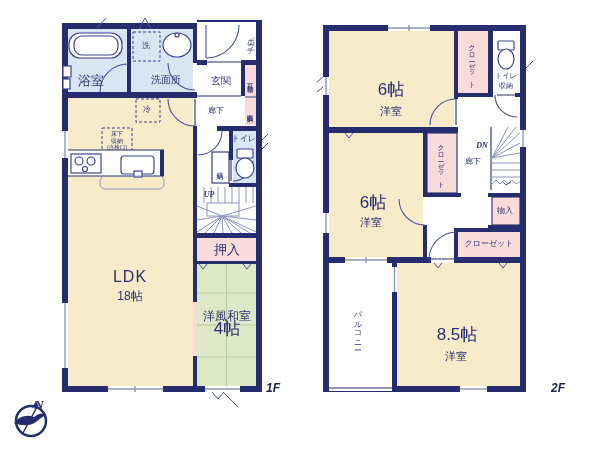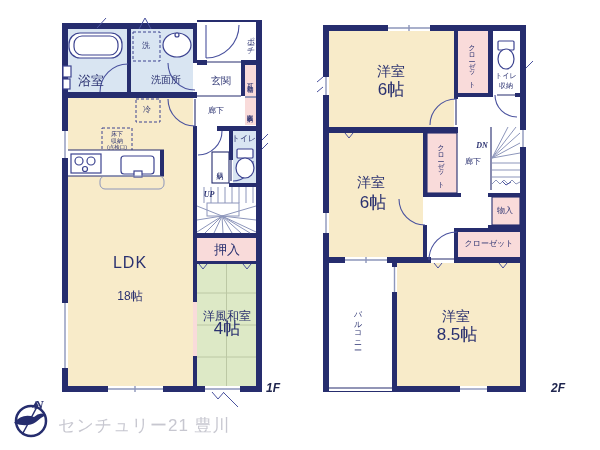--- a/index.html
+++ b/index.html
@@ -21,21 +21,21 @@
   .win{stroke:var(--line);stroke-width:1.4;fill:none;}
   .tat{stroke:var(--tatami);stroke-width:1;fill:none;}
   .chev{stroke:#4a529e;stroke-width:1;fill:none;}
   .lbl{position:absolute;color:var(--label);white-space:nowrap;line-height:1;
        transform:translate(-50%,-50%);z-index:5;}
   .v{writing-mode:vertical-rl;text-orientation:upright;letter-spacing:1px;}
   .it{font-style:italic;font-family:"Liberation Serif",serif;font-weight:bold;}
   .b{font-weight:bold;}
   .s55{font-size:5.5px;} .s6{font-size:6px;} .s65{font-size:6.5px;} .s7{font-size:7px;}
   .s8{font-size:8px;} .s9{font-size:13px;} .s10{font-size:10px;} .s11{font-size:17px;}
-  .s12{font-size:12px;} .s13{font-size:14px;} .s16{font-size:16px;letter-spacing:1px;}
+  .s12{font-size:12px;} .s13{font-size:11px;margin-top:40px;} .s16{font-size:16px;letter-spacing:1px;}
   .dark{color:#20264f;font-style:italic;}
   .brand{position:absolute;left:58px;top:425px;transform:translate(0,-50%);
          color:var(--gray_text);font-size:17px;letter-spacing:1px;z-index:5;}
 </style>
 </head>
 <body>
 
 <div id="stage">
 
 <svg width="600" height="450" viewBox="0 0 600 450">
@@ -233,21 +233,21 @@
 <div class="lbl s65 v" style="left:250px;top:80px">可動棚</div>
 <div class="lbl s6 v" style="left:250px;top:111px">玄関収納</div>
 <div class="lbl s8" style="left:216px;top:111px">廊下</div>
 <div class="lbl s8" style="left:244px;top:139px">トイレ</div>
 <div class="lbl s7 v" style="left:220px;top:167px">収納</div>
 <div class="lbl s8 it" style="left:209px;top:195px">UP</div>
 <div class="lbl s8" style="left:147px;top:110px">冷</div>
 <div class="lbl s6" style="left:117px;top:134px">床下</div>
 <div class="lbl s6" style="left:117px;top:141px">収納</div>
 <div class="lbl s55" style="left:117px;top:148px">(点検口)</div>
-<div class="lbl s16" style="left:130px;top:263px">LDK</div>
+<div class="lbl s16" style="left:130px;top:277px">LDK</div>
 <div class="lbl s12" style="left:130px;top:296px">18帖</div>
 <div class="lbl s9" style="left:227px;top:249px">押入</div>
 <div class="lbl s12" style="left:227px;top:316px">洋風和室</div>
 <div class="lbl s11" style="left:227px;top:328px">4帖</div>
 <div class="lbl s12 b dark" style="left:273px;top:388px">1F</div>
 
 <div class="lbl s13" style="left:391px;top:71px">洋室</div>
 <div class="lbl s11" style="left:391px;top:89px">6帖</div>
 <div class="lbl s7 v" style="left:472px;top:62px">クローゼット</div>
 <div class="lbl s7" style="left:506px;top:75px">トイレ</div>
@@ -258,15 +258,14 @@
 <div class="lbl s8 it" style="left:482px;top:146px">DN</div>
 <div class="lbl s8" style="left:473px;top:162px">廊下</div>
 <div class="lbl s8" style="left:505px;top:211px">物入</div>
 <div class="lbl s8" style="left:489px;top:244px">クローゼット</div>
 <div class="lbl s13" style="left:456px;top:316px">洋室</div>
 <div class="lbl s11" style="left:457px;top:334px">8.5帖</div>
 <div class="lbl s8 v" style="left:357px;top:326px">バルコニー</div>
 <div class="lbl s12 b dark" style="left:558px;top:388px">2F</div>
 
 <div class="lbl s9 it" style="left:39px;top:404px">N</div>
-<div class="brand">センチュリー21 豊川</div>
 
 </div>
 
 </body></html>

